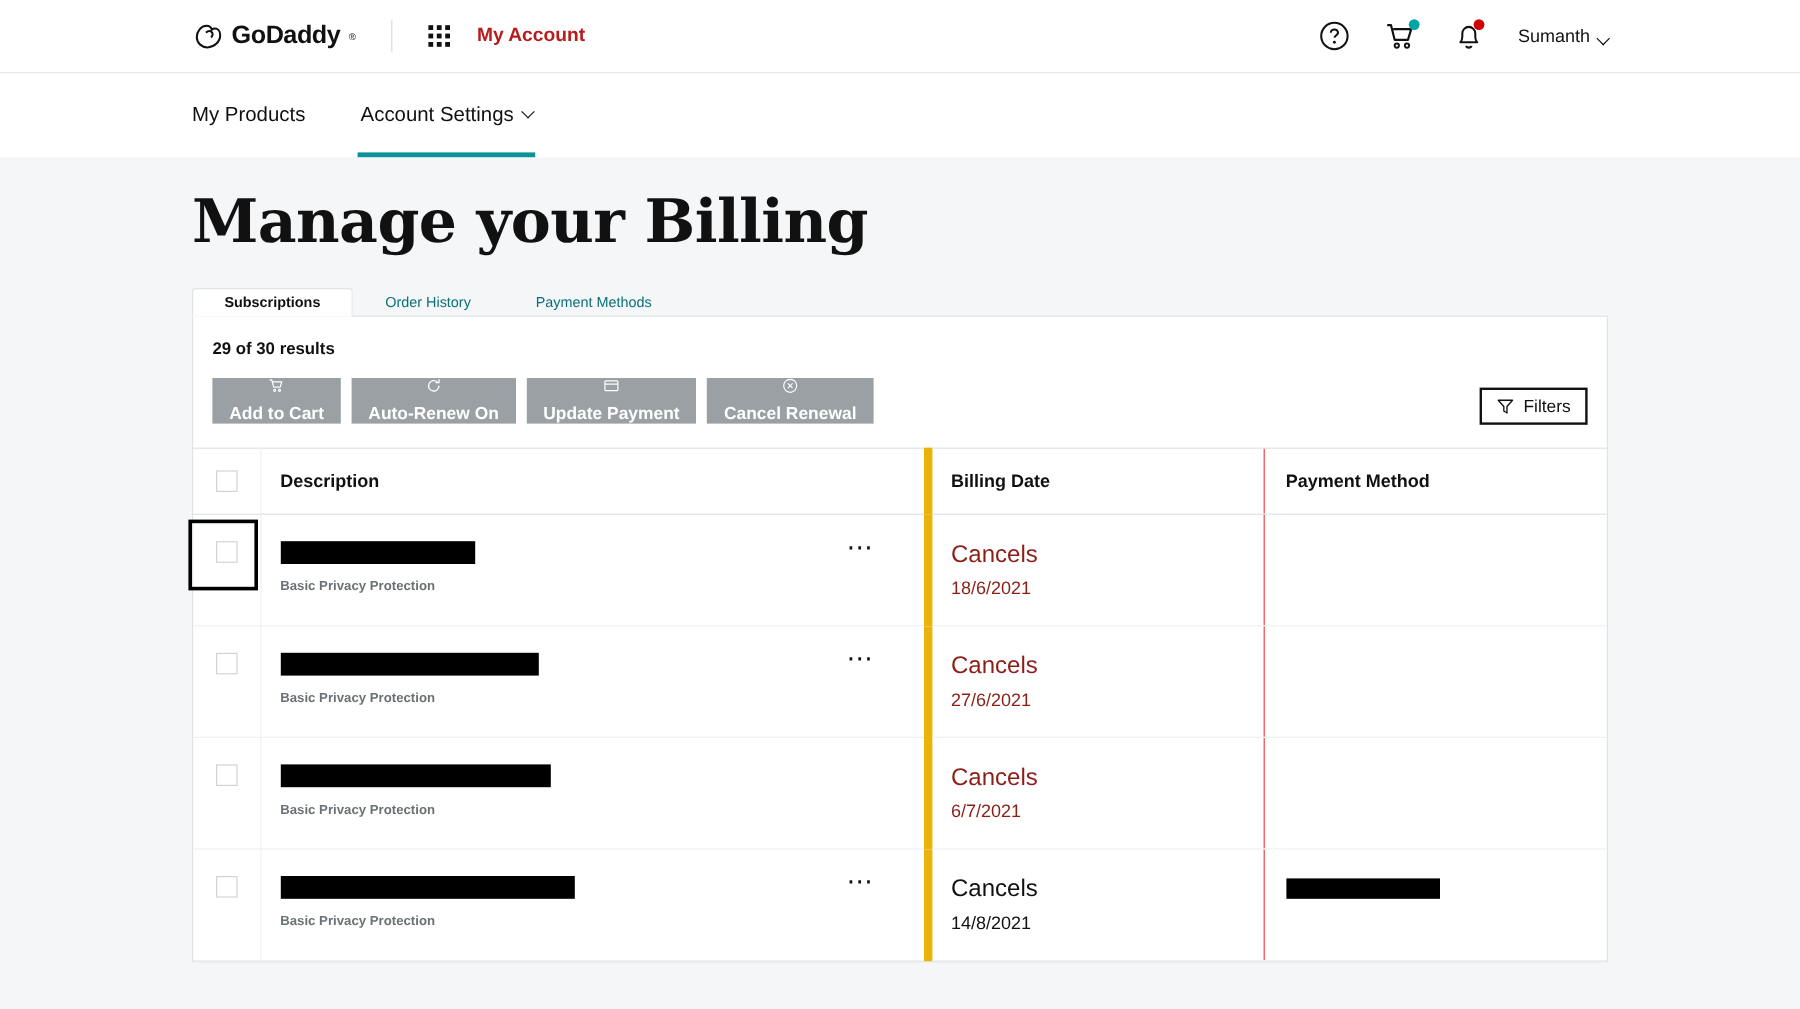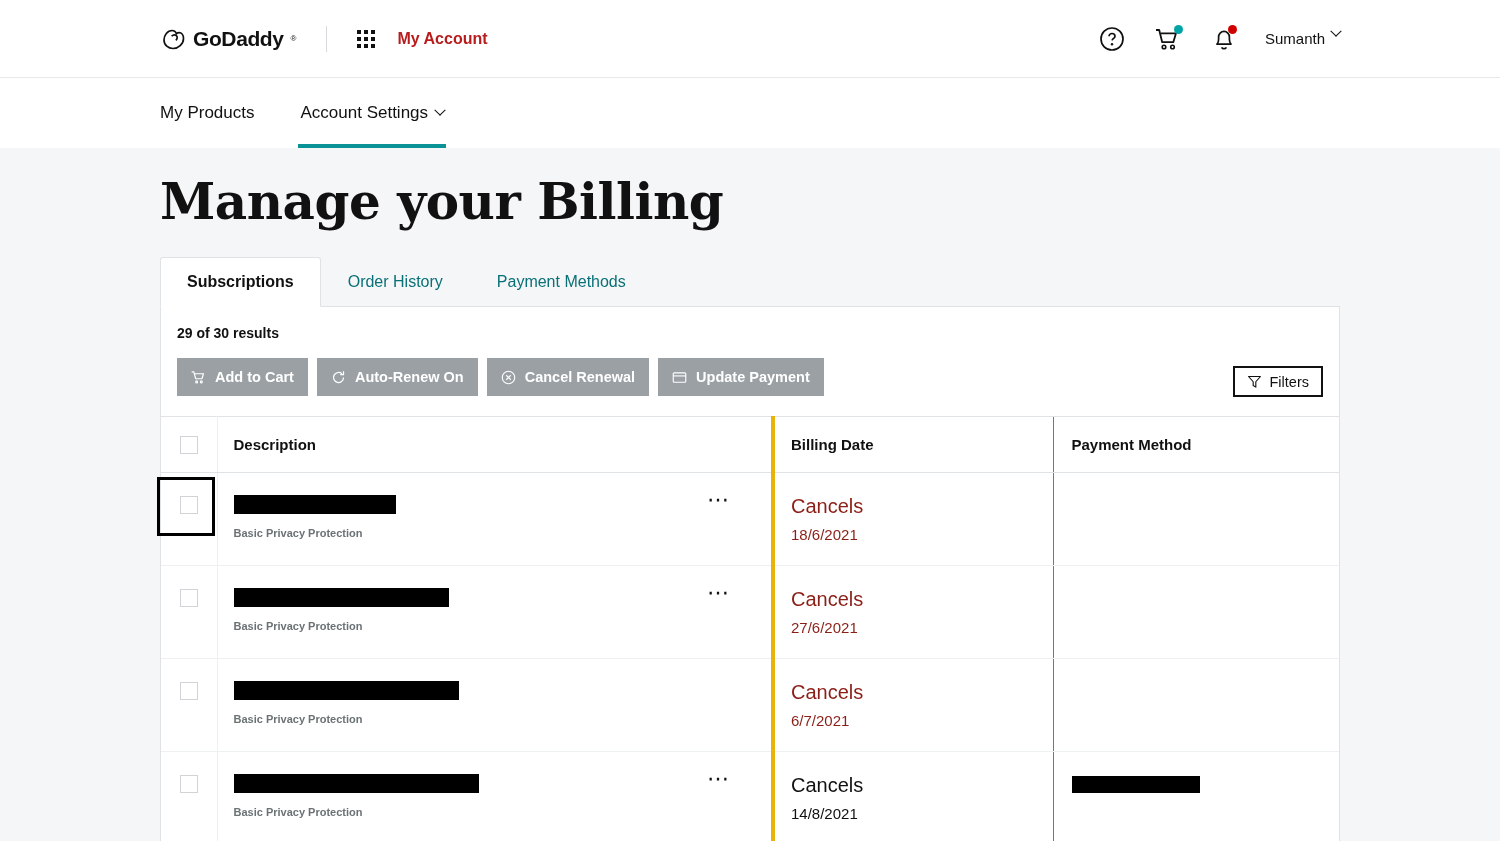--- a/index.html
+++ b/index.html
@@ -7,21 +7,21 @@
     width: 1500px; height: 841px;
     background: #f4f6f7;
     font-family: "Liberation Sans", sans-serif;
     color: #111111;
     overflow: hidden;
   }
 
   
   .topbar {
     background: #ffffff;
-    height: 78px;
+    height: 61px;
     border-bottom: 1px solid #e6e9ea;
     display: flex;
     align-items: center;
     padding: 0 160px;
     position: relative;
   }
   .brand { display: flex; align-items: center; gap: 10px; }
   .gd-logo { display: flex; align-items: center; gap: 7px; }
   .gd-word { font-size: 21px; font-weight: bold; letter-spacing: -0.4px; color: #111; }
   .gd-tm { font-size: 8px; vertical-align: super; color:#111; }
@@ -30,21 +30,21 @@
             gap: 3px; margin-right: 12px; }
   .waffle i { display: block; width: 4px; height: 4px; background: #111; }
   .myacct { font-size: 16px; font-weight: bold; color: #b91c1c; }
 
   .topright { margin-left: auto; display: flex; align-items: center; gap: 26px; }
   .icon-btn { position: relative; display: flex; align-items: center; justify-content: center;
               width: 30px; height: 30px; cursor: pointer; }
   .badge { position: absolute; width: 9px; height: 9px; border-radius: 50%; }
   .badge.teal { background: #00a4a6; top: 1px; right: 0px; }
   .badge.red  { background: #d10000; top: 1px; right: 2px; }
-  .username { font-size: 15px; color: #111; display: flex; align-items: flex-start; gap: 7px; cursor: pointer; }
+  .username { font-size: 15px; color: #111; display: flex; align-items: flex-end; gap: 7px; cursor: pointer; }
 
   
   .navbar {
     background: #ffffff;
     height: 70px;
     display: flex;
     align-items: center;
     padding: 0 160px;
     gap: 44px;
   }
@@ -69,21 +69,21 @@
     font-size: 50px;
     letter-spacing: -0.5px;
     color: #111111;
     margin-top: 24px;
     margin-bottom: 26px;
   }
 
   
   .tabs { display: flex; align-items: flex-end; }
   .tab {
-    font-size: 16px; padding: 15px 26px; cursor: pointer;
+    font-size: 12px; padding: 4px 26px; cursor: pointer;
     color: #0a7077; background: transparent;
     border: 1px solid transparent; border-bottom: none;
   }
   .tab.active {
     background: #ffffff; color: #111; font-weight: bold;
     border: 1px solid #dfe3e6; border-bottom: 1px solid #ffffff;
     border-radius: 3px 3px 0 0;
     position: relative; z-index: 3; margin-bottom: -1px;
   }
 
@@ -98,20 +98,21 @@
   .toolbar { padding: 18px 16px 20px 16px; position: relative; }
   .results { font-size: 14px; font-weight: bold; color: #111; margin-bottom: 17px; }
   .btnrow { display: flex; gap: 9px; }
   .abtn {
     background: #9aa0a3; color: #ffffff; border: none;
     font-size: 14.5px; font-weight: bold;
     height: 38px; padding: 0 14px;
     display: flex; align-items: center; gap: 9px;
     cursor: default;
     font-family: "Liberation Sans", sans-serif;
+    flex-direction: column;
   }
   .filters-btn {
     position: absolute; right: 16px; top: 59px;
     border: 2px solid #111; background: #fff;
     height: 31px; padding: 0 12px; display: flex; align-items: center; gap: 8px;
     font-size: 14.5px; color: #111; cursor: pointer;
     font-family: "Liberation Sans", sans-serif;
   }
 
   
@@ -120,21 +121,21 @@
     text-align: left; font-size: 15px; font-weight: bold; color: #111;
     padding: 18px 0; border-top: 1px solid #dfe3e6; border-bottom: 1px solid #dfe3e6;
     vertical-align: middle;
   }
   td { border-bottom: 1px solid #eef1f2; vertical-align: top; padding: 22px 0; }
   .c-check { width: 56px; text-align: center; }
   .c-desc  { width: 556px; }
   .c-date  { width: 280px; }
   .c-pay   { width: 286px; }
   th.c-check, td.c-check { border-right: 1px solid #eef1f2; }
-  th.c-date, td.c-date { border-left: 4px solid #eab308; padding-left: 16px; }
+  th.c-date, td.c-date { border-left: 7px solid #eab308; padding-left: 16px; }
   th.c-pay, td.c-pay { border-left: 1px solid #ef4444; padding-left: 18px; }
   th.c-desc, td.c-desc { padding-left: 16px; }
 
   .cbox { width: 18px; height: 18px; border: 1px solid #d0d4d6; background: #fff;
           display: inline-block; vertical-align: middle; cursor: pointer; }
   .focus-cell { position: relative; }
   .focus-cell::before {
     content: ""; position: absolute; left: -4px; top: 4px;
     width: 52px; height: 53px; border: 3px solid #000; pointer-events: none;
   }
@@ -253,32 +254,32 @@
         <button class="abtn" disabled="">
           <svg width="15" height="15" viewBox="0 0 24 24">
             <path d="M20 12a8 8 0 1 1-2.6-5.9" fill="none" stroke="#fff" stroke-width="2"></path>
             <path d="M20 2v5.2h-5.2" fill="none" stroke="#fff" stroke-width="2"></path>
           </svg>
           <span>Auto-Renew On</span>
         </button>
 
         <button class="abtn" disabled="">
           <svg width="15" height="15" viewBox="0 0 24 24">
+            <rect x="2" y="4.5" width="20" height="15" rx="1.5" fill="none" stroke="#fff" stroke-width="1.8"></rect>
+            <path d="M2 9.5h20" stroke="#fff" stroke-width="1.8"></path>
+          </svg>
+          <span>Update Payment</span>
+        </button>
+
+        <button class="abtn" disabled="">
+          <svg width="15" height="15" viewBox="0 0 24 24">
             <circle cx="12" cy="12" r="10" fill="none" stroke="#fff" stroke-width="1.8"></circle>
             <path d="M8.4 8.4l7.2 7.2M15.6 8.4l-7.2 7.2" stroke="#fff" stroke-width="1.8"></path>
           </svg>
           <span>Cancel Renewal</span>
-        </button>
-
-        <button class="abtn" disabled="">
-          <svg width="15" height="15" viewBox="0 0 24 24">
-            <rect x="2" y="4.5" width="20" height="15" rx="1.5" fill="none" stroke="#fff" stroke-width="1.8"></rect>
-            <path d="M2 9.5h20" stroke="#fff" stroke-width="1.8"></path>
-          </svg>
-          <span>Update Payment</span>
         </button>
       </div>
 
       <button class="filters-btn">
         <svg width="15" height="15" viewBox="0 0 24 24">
           <path d="M2.5 4h19l-7.4 8.4V21l-4.2-2.6v-6z" fill="none" stroke="#111" stroke-width="1.8" stroke-linejoin="round"></path>
         </svg>
         <span>Filters</span>
       </button>
     </div>

